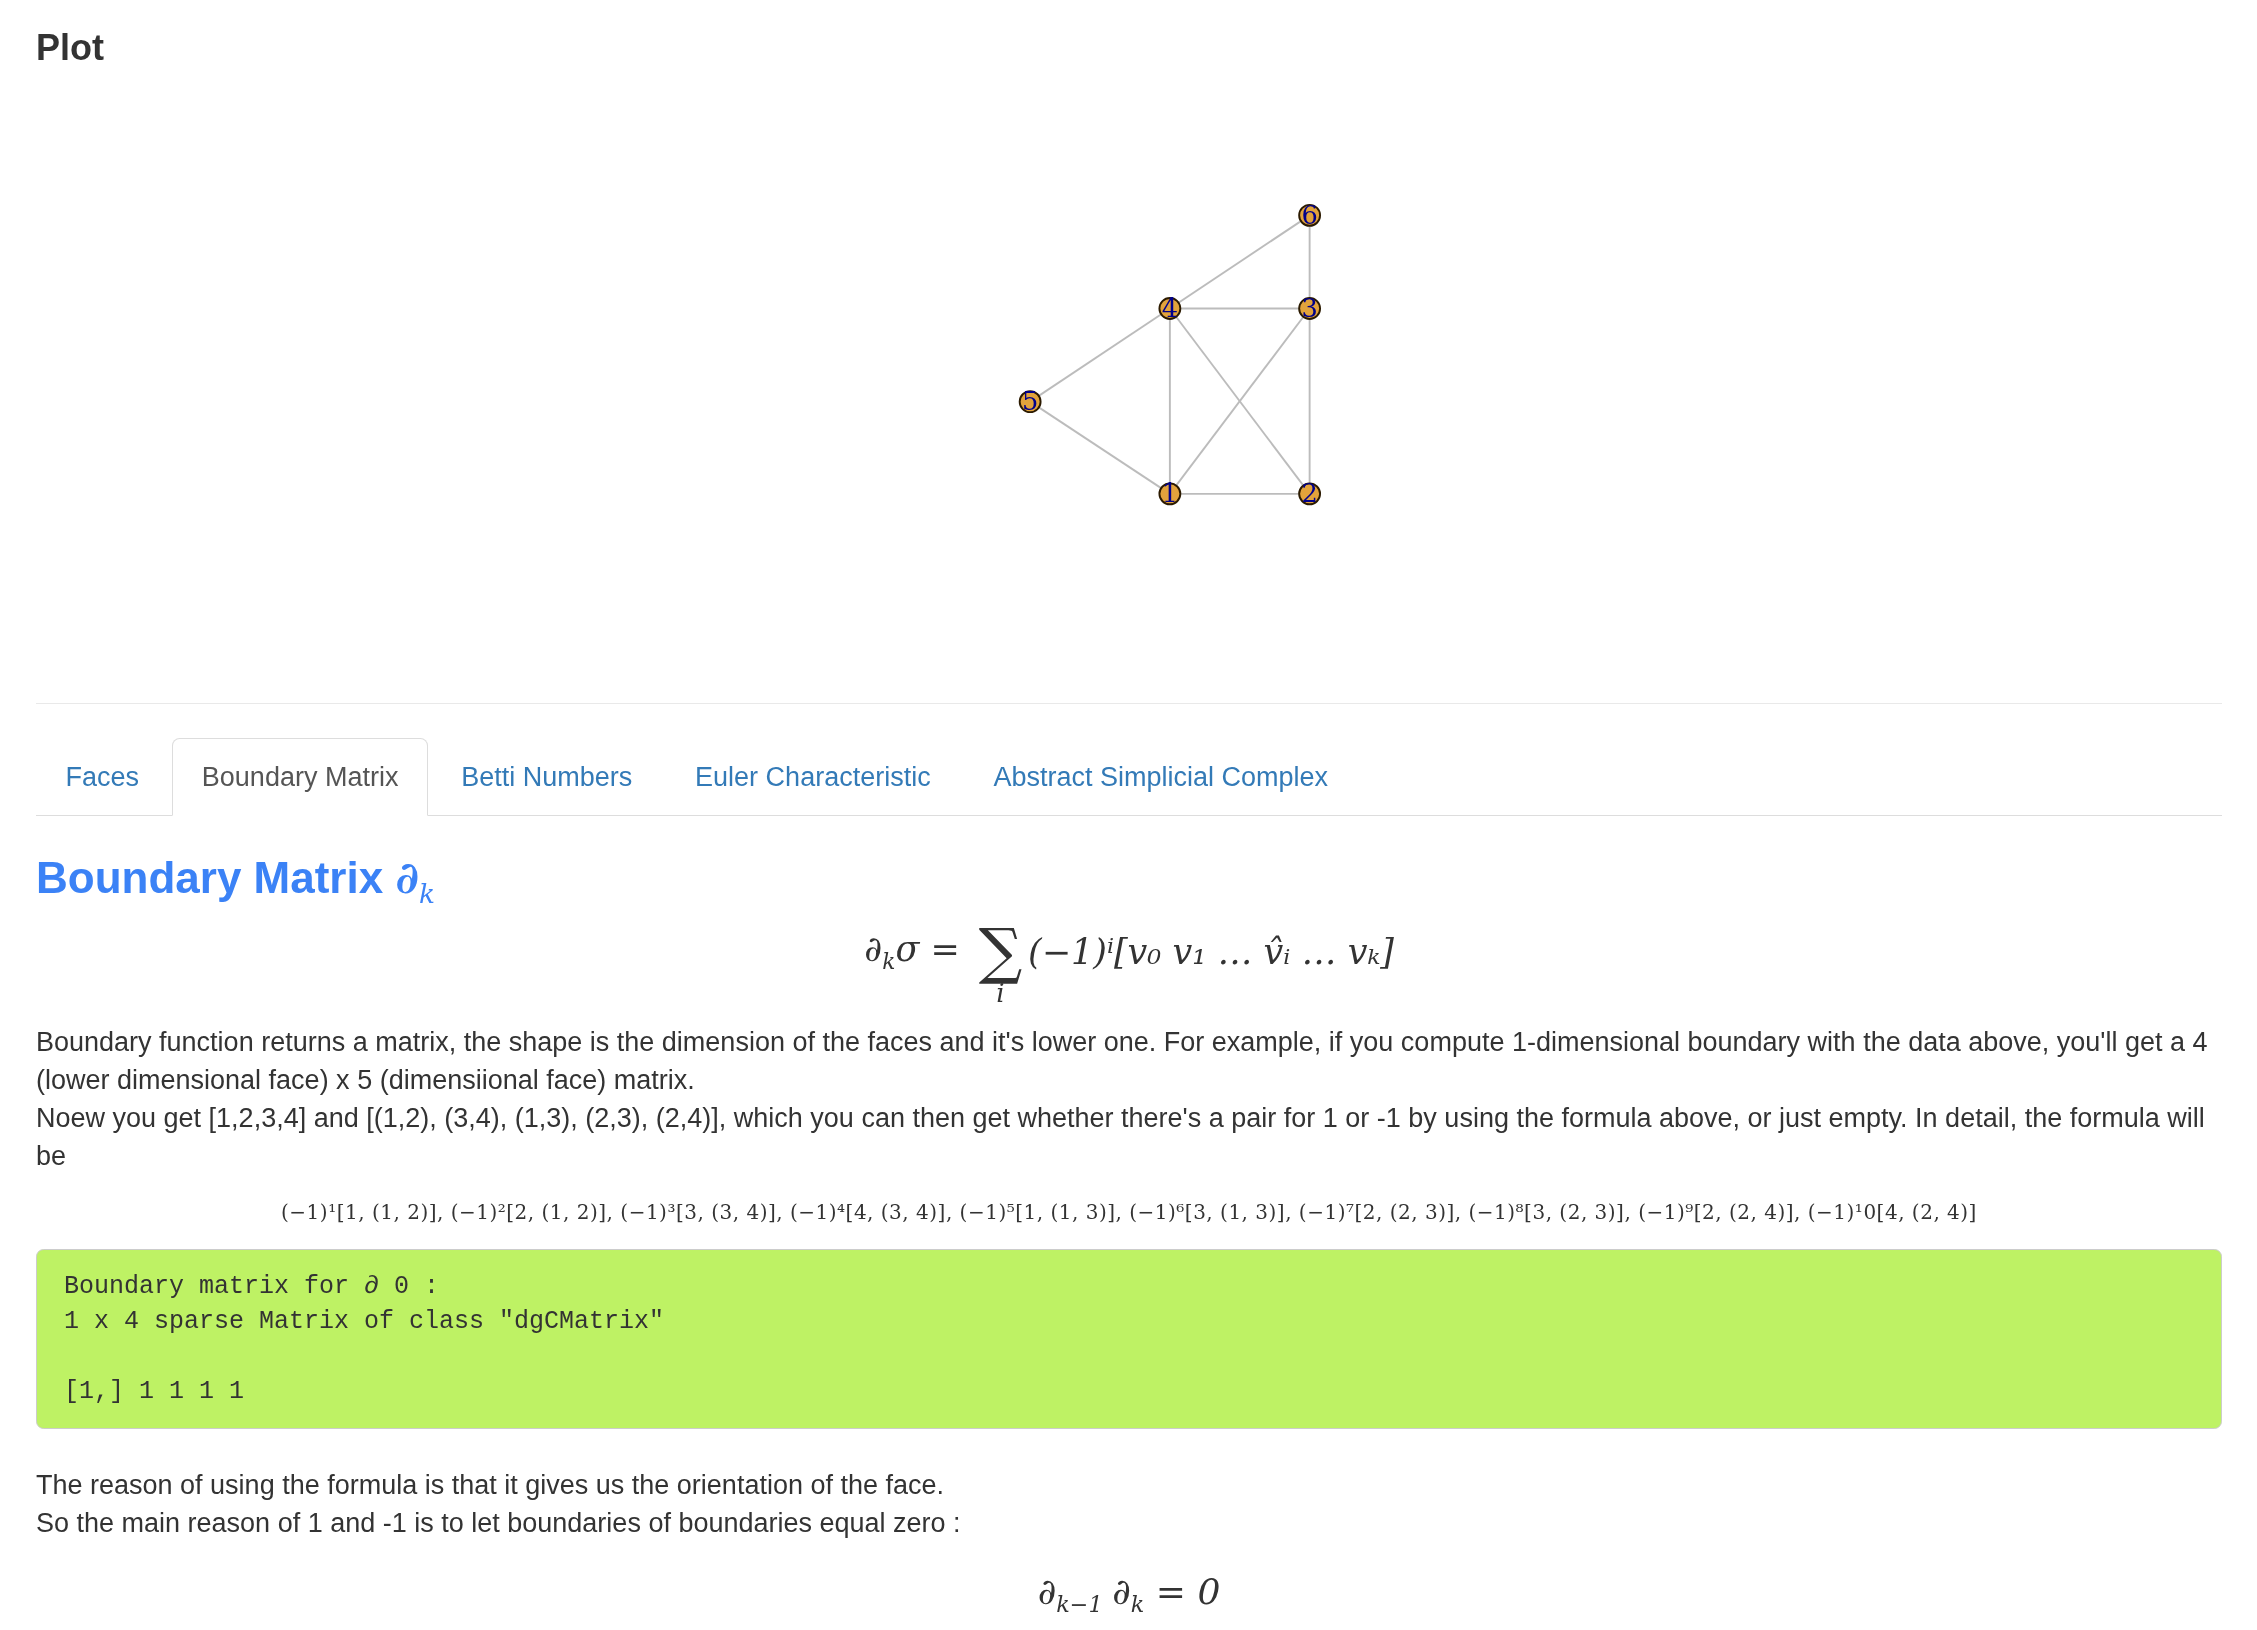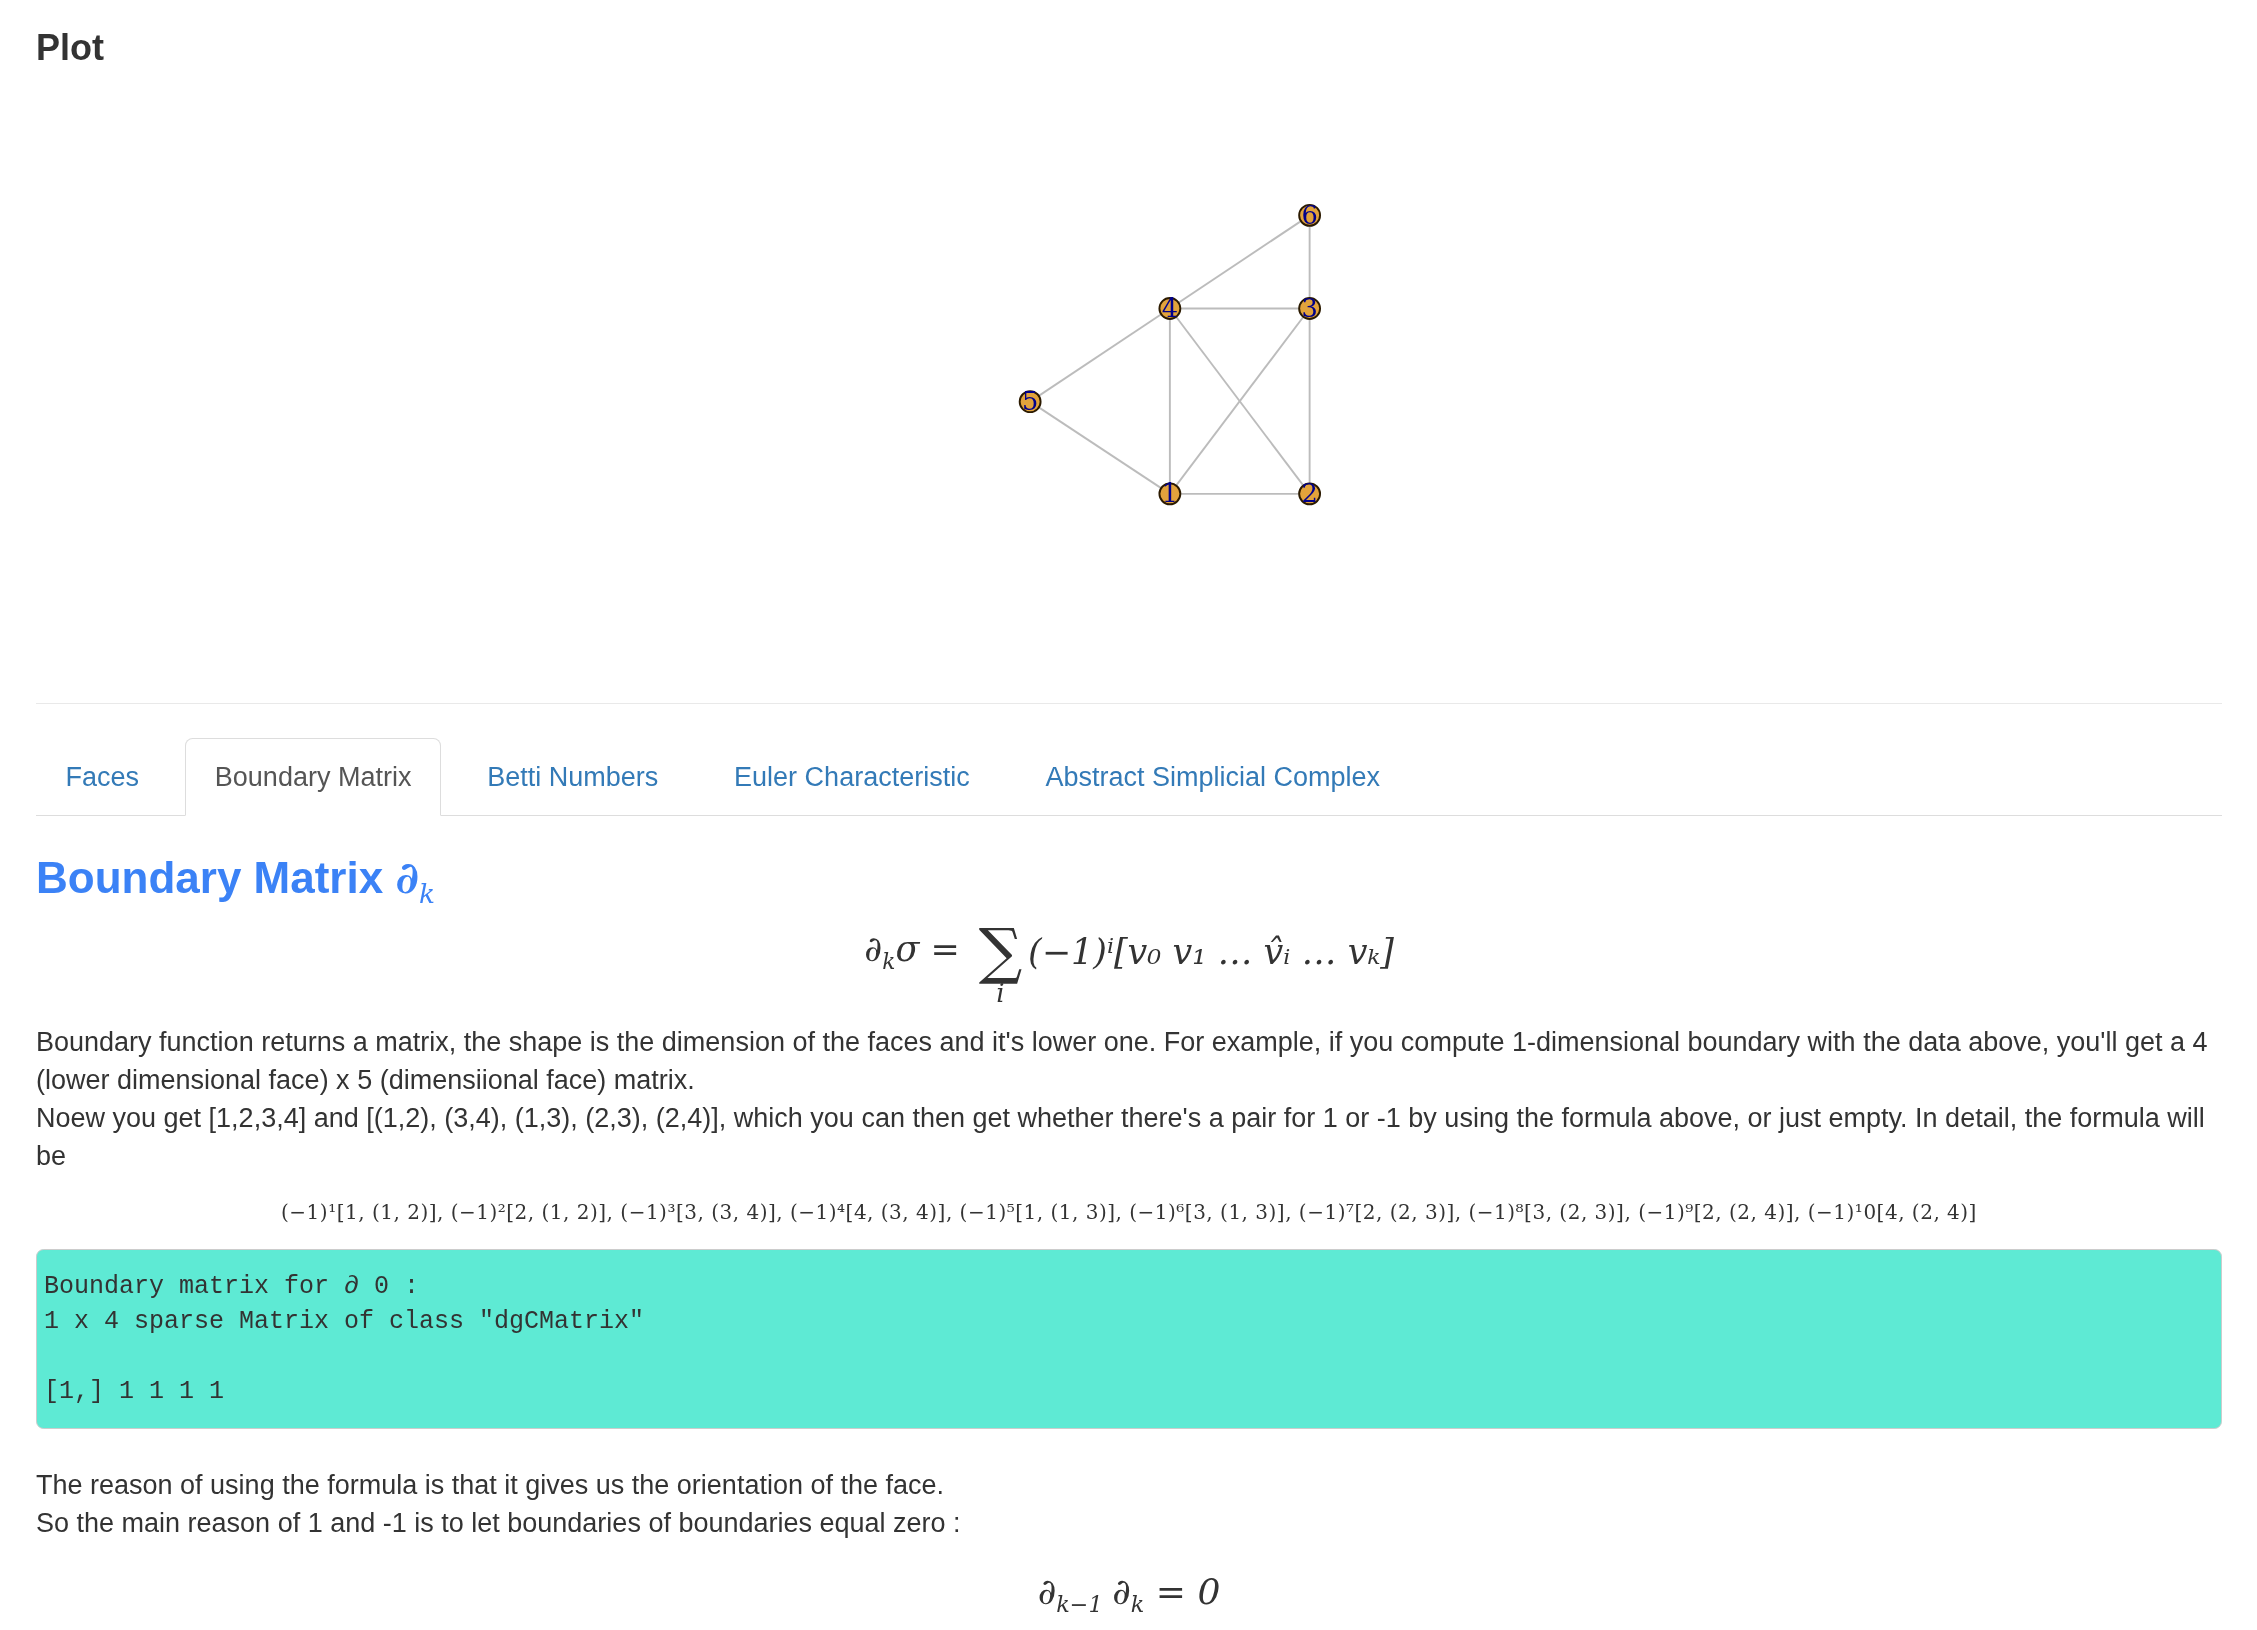--- a/index.html
+++ b/index.html
@@ -27,21 +27,21 @@
   hr.divider {
     border: none; border-top: 1.9px solid #e9e9e9;
     margin: 0;
   }
 
   
   .nav-tabs {
     margin-top: 34px;
     border-bottom: 1.9px solid #dddddd;
     display: flex; align-items: flex-end;
-    list-style: none; padding: 0; gap: 13px;
+    list-style: none; padding: 0;
   }
   .nav-tabs .tab {
     margin-right: 3.8px; margin-bottom: -1.9px;
     padding: 19px 28.5px;
     font-size: 27px; line-height: 38px;
     color: #337ab7; cursor: pointer;
     border: 1.9px solid transparent;
     border-radius: 7.6px 7.6px 0 0;
     text-decoration: none; display: block;
     background: transparent;
@@ -105,24 +105,24 @@
   .formula-bb sub { font-size: 0.62em; }
   .formula-bb .gap { display: inline-block; width: 9.5px; }
 
   
   p.body-text { margin: 42px 0 0 0; line-height: 38px; font-size: 27px; }
   p.body-text.second { margin-top: 37px; }
 
   
   pre.code-block {
     margin: 25px 0 0 0;
-    background: #5eead4;
+    background: #bef264;
     border: 1.9px solid #cccccc;
     border-radius: 7.6px;
-    padding: 19px 7px;
+    padding: 19px 27px;
     font-family: "Liberation Mono", "DejaVu Sans Mono", monospace;
     font-size: 25px; line-height: 35px;
     color: #333333;
     white-space: pre;
     overflow: hidden;
   }
 </style>
 </head>
 <body>
 

